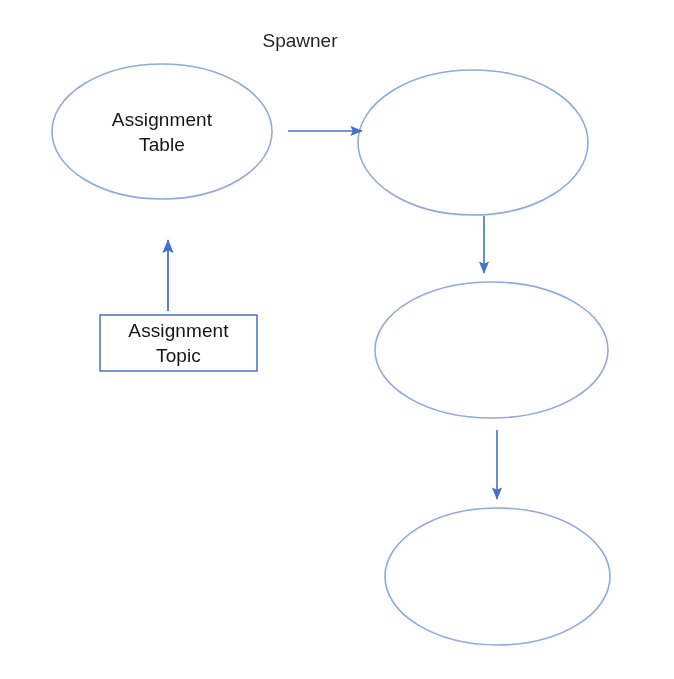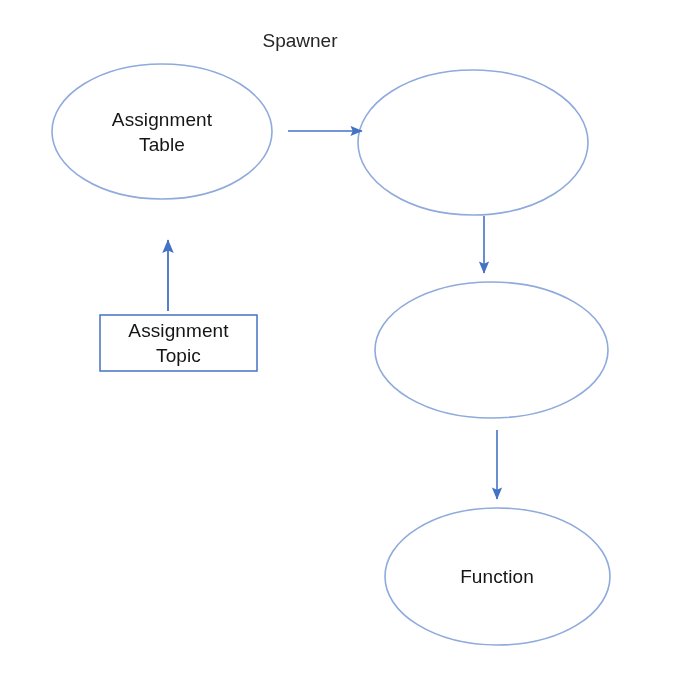--- a/index.html
+++ b/index.html
@@ -76,18 +76,17 @@
     <line x1="484" y1="216" x2="484" y2="273" stroke="#4472c4" stroke-width="1.6" marker-end="url(#arrowhead)"></line>
 
     <line x1="497" y1="430" x2="497" y2="499" stroke="#4472c4" stroke-width="1.6" marker-end="url(#arrowhead)"></line>
   </svg>
 
   <div class="node-label" style="left: 62px; top: 104px; width: 200px; height: 56px;">Assignment
 Table</div>
 
 
 
-  <div class="node-label" style="left: 397px; top: 563px; width: 200px; height: 28px;">Function</div>
 
   <div class="node-label" style="left: 100px; top: 315px; width: 157px; height: 56px;">Assignment
 Topic</div>
 
 </div>
 
 </body></html>

